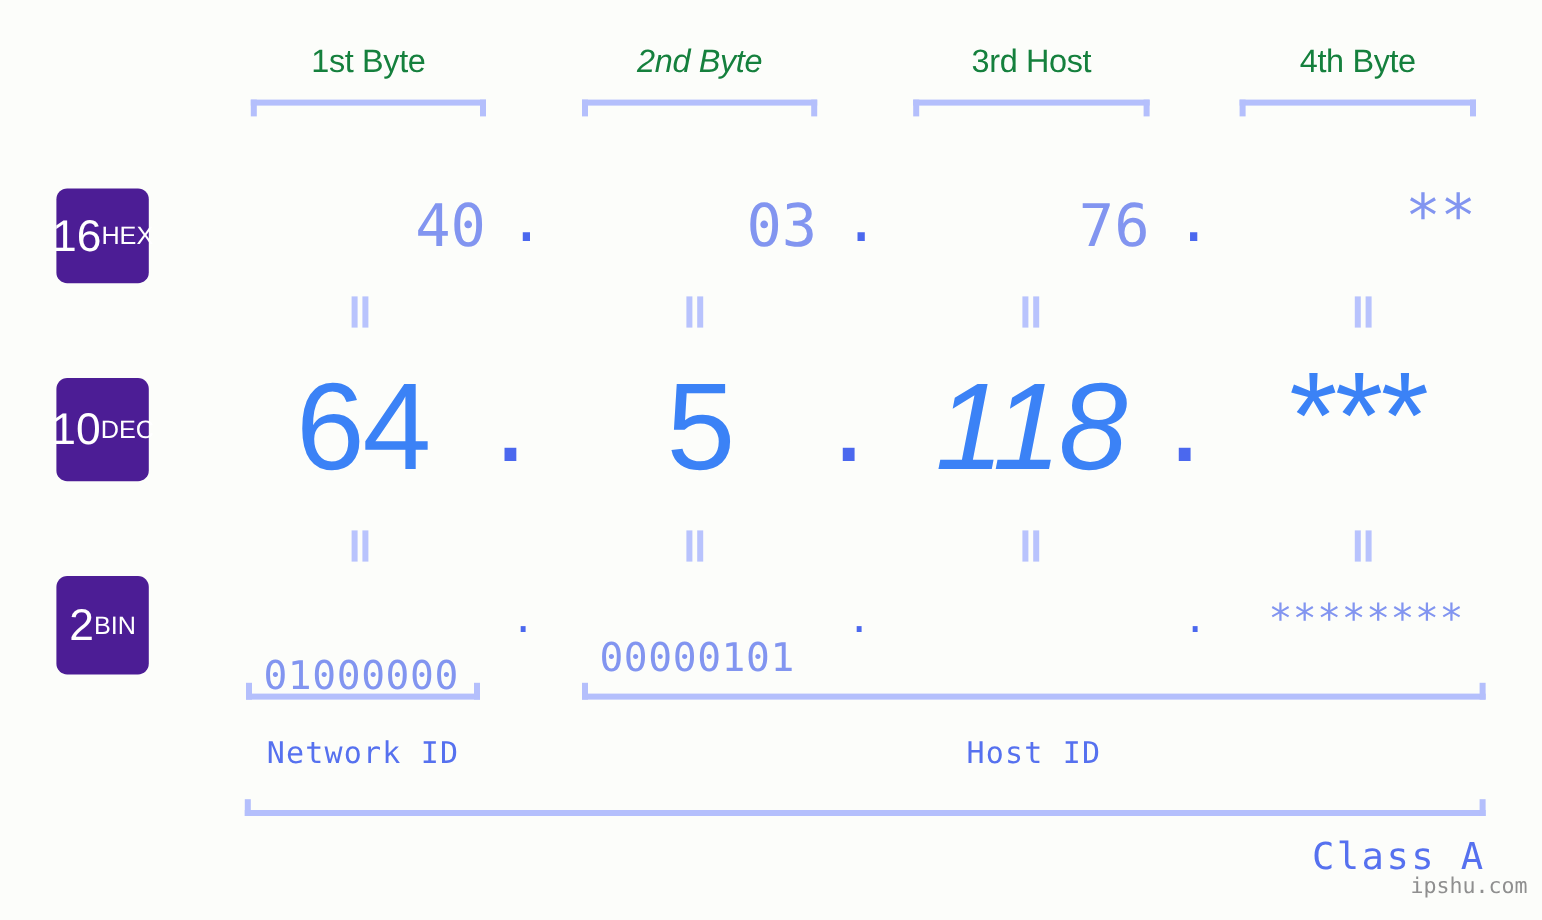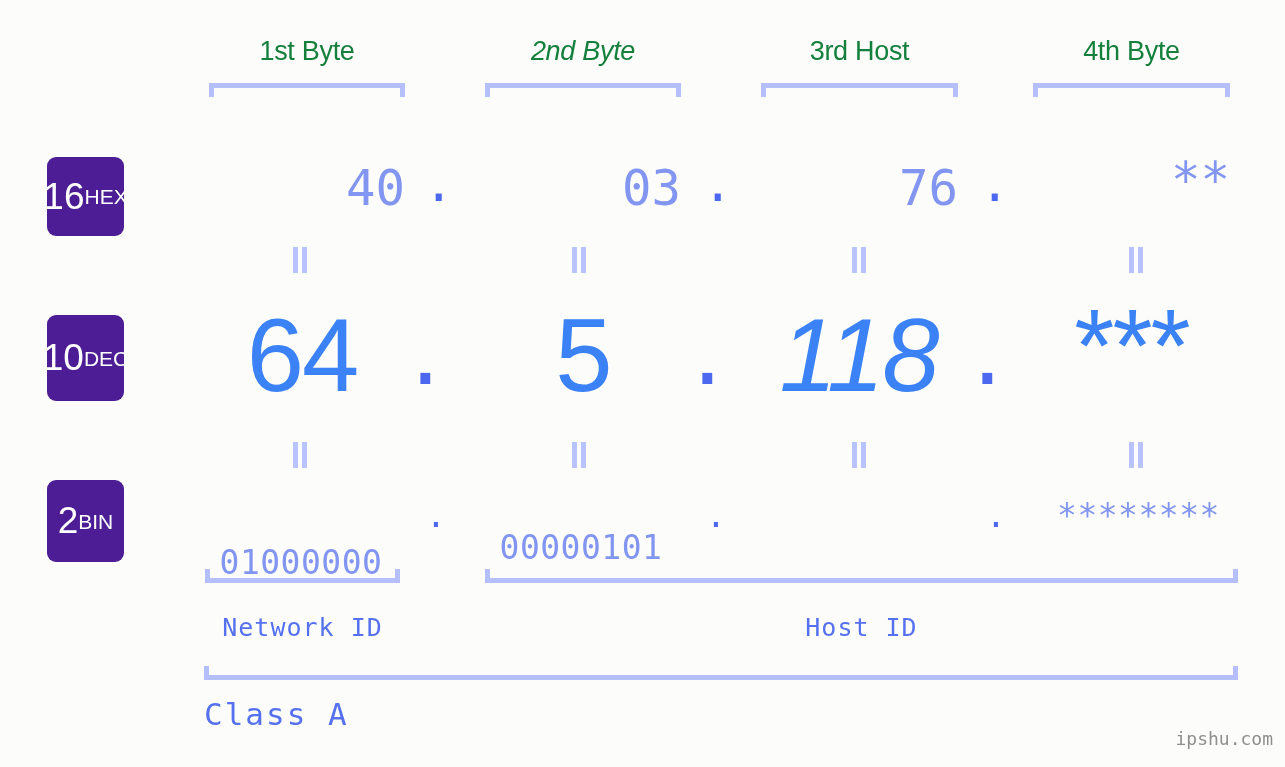--- a/index.html
+++ b/index.html
@@ -147,21 +147,21 @@
     color: #5671ef;
     text-align: center;
     white-space: nowrap;
     letter-spacing: 1px;
   }
   .classcaption {
     position: absolute;
     font-family: "DejaVu Sans Mono", monospace;
     font-size: 31px;
     color: #5671ef;
-    text-align: left;
+    text-align: right;
     white-space: nowrap;
     letter-spacing: 2px;
   }
 
   .watermark {
     position: absolute;
     right: 12px;
     bottom: 18px;
     font-family: "DejaVu Sans Mono", monospace;
     font-size: 18px;

